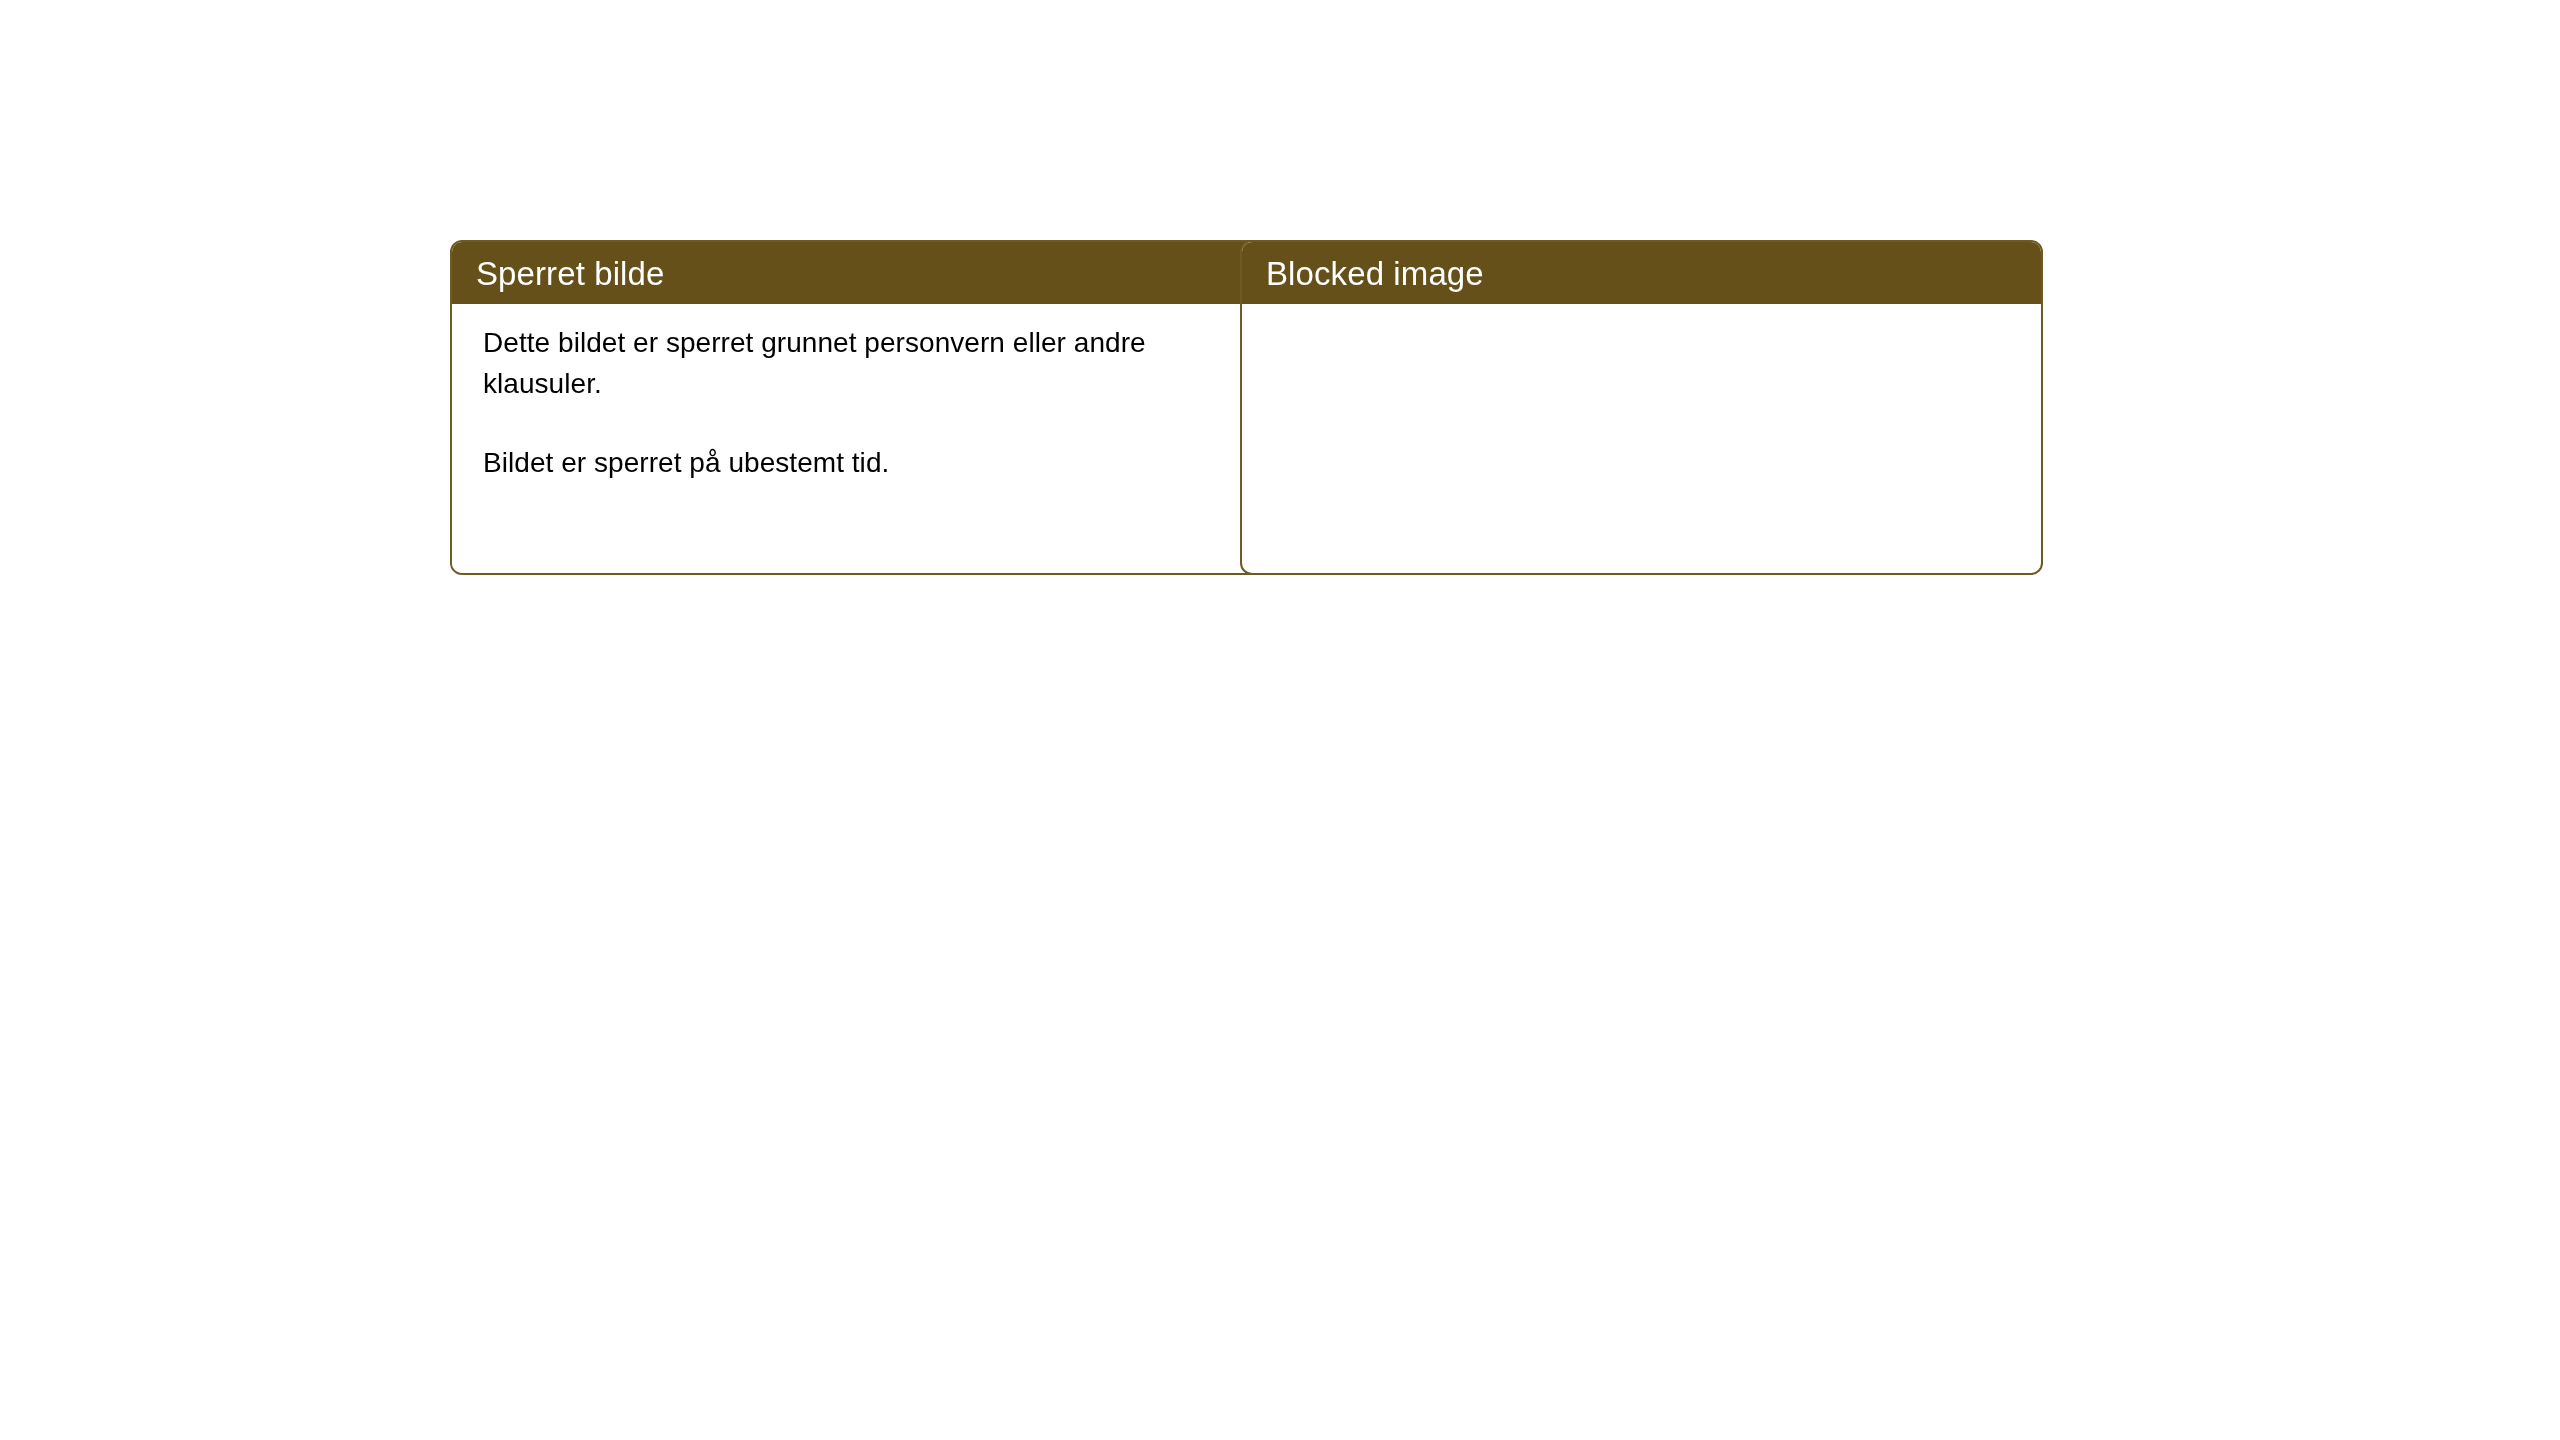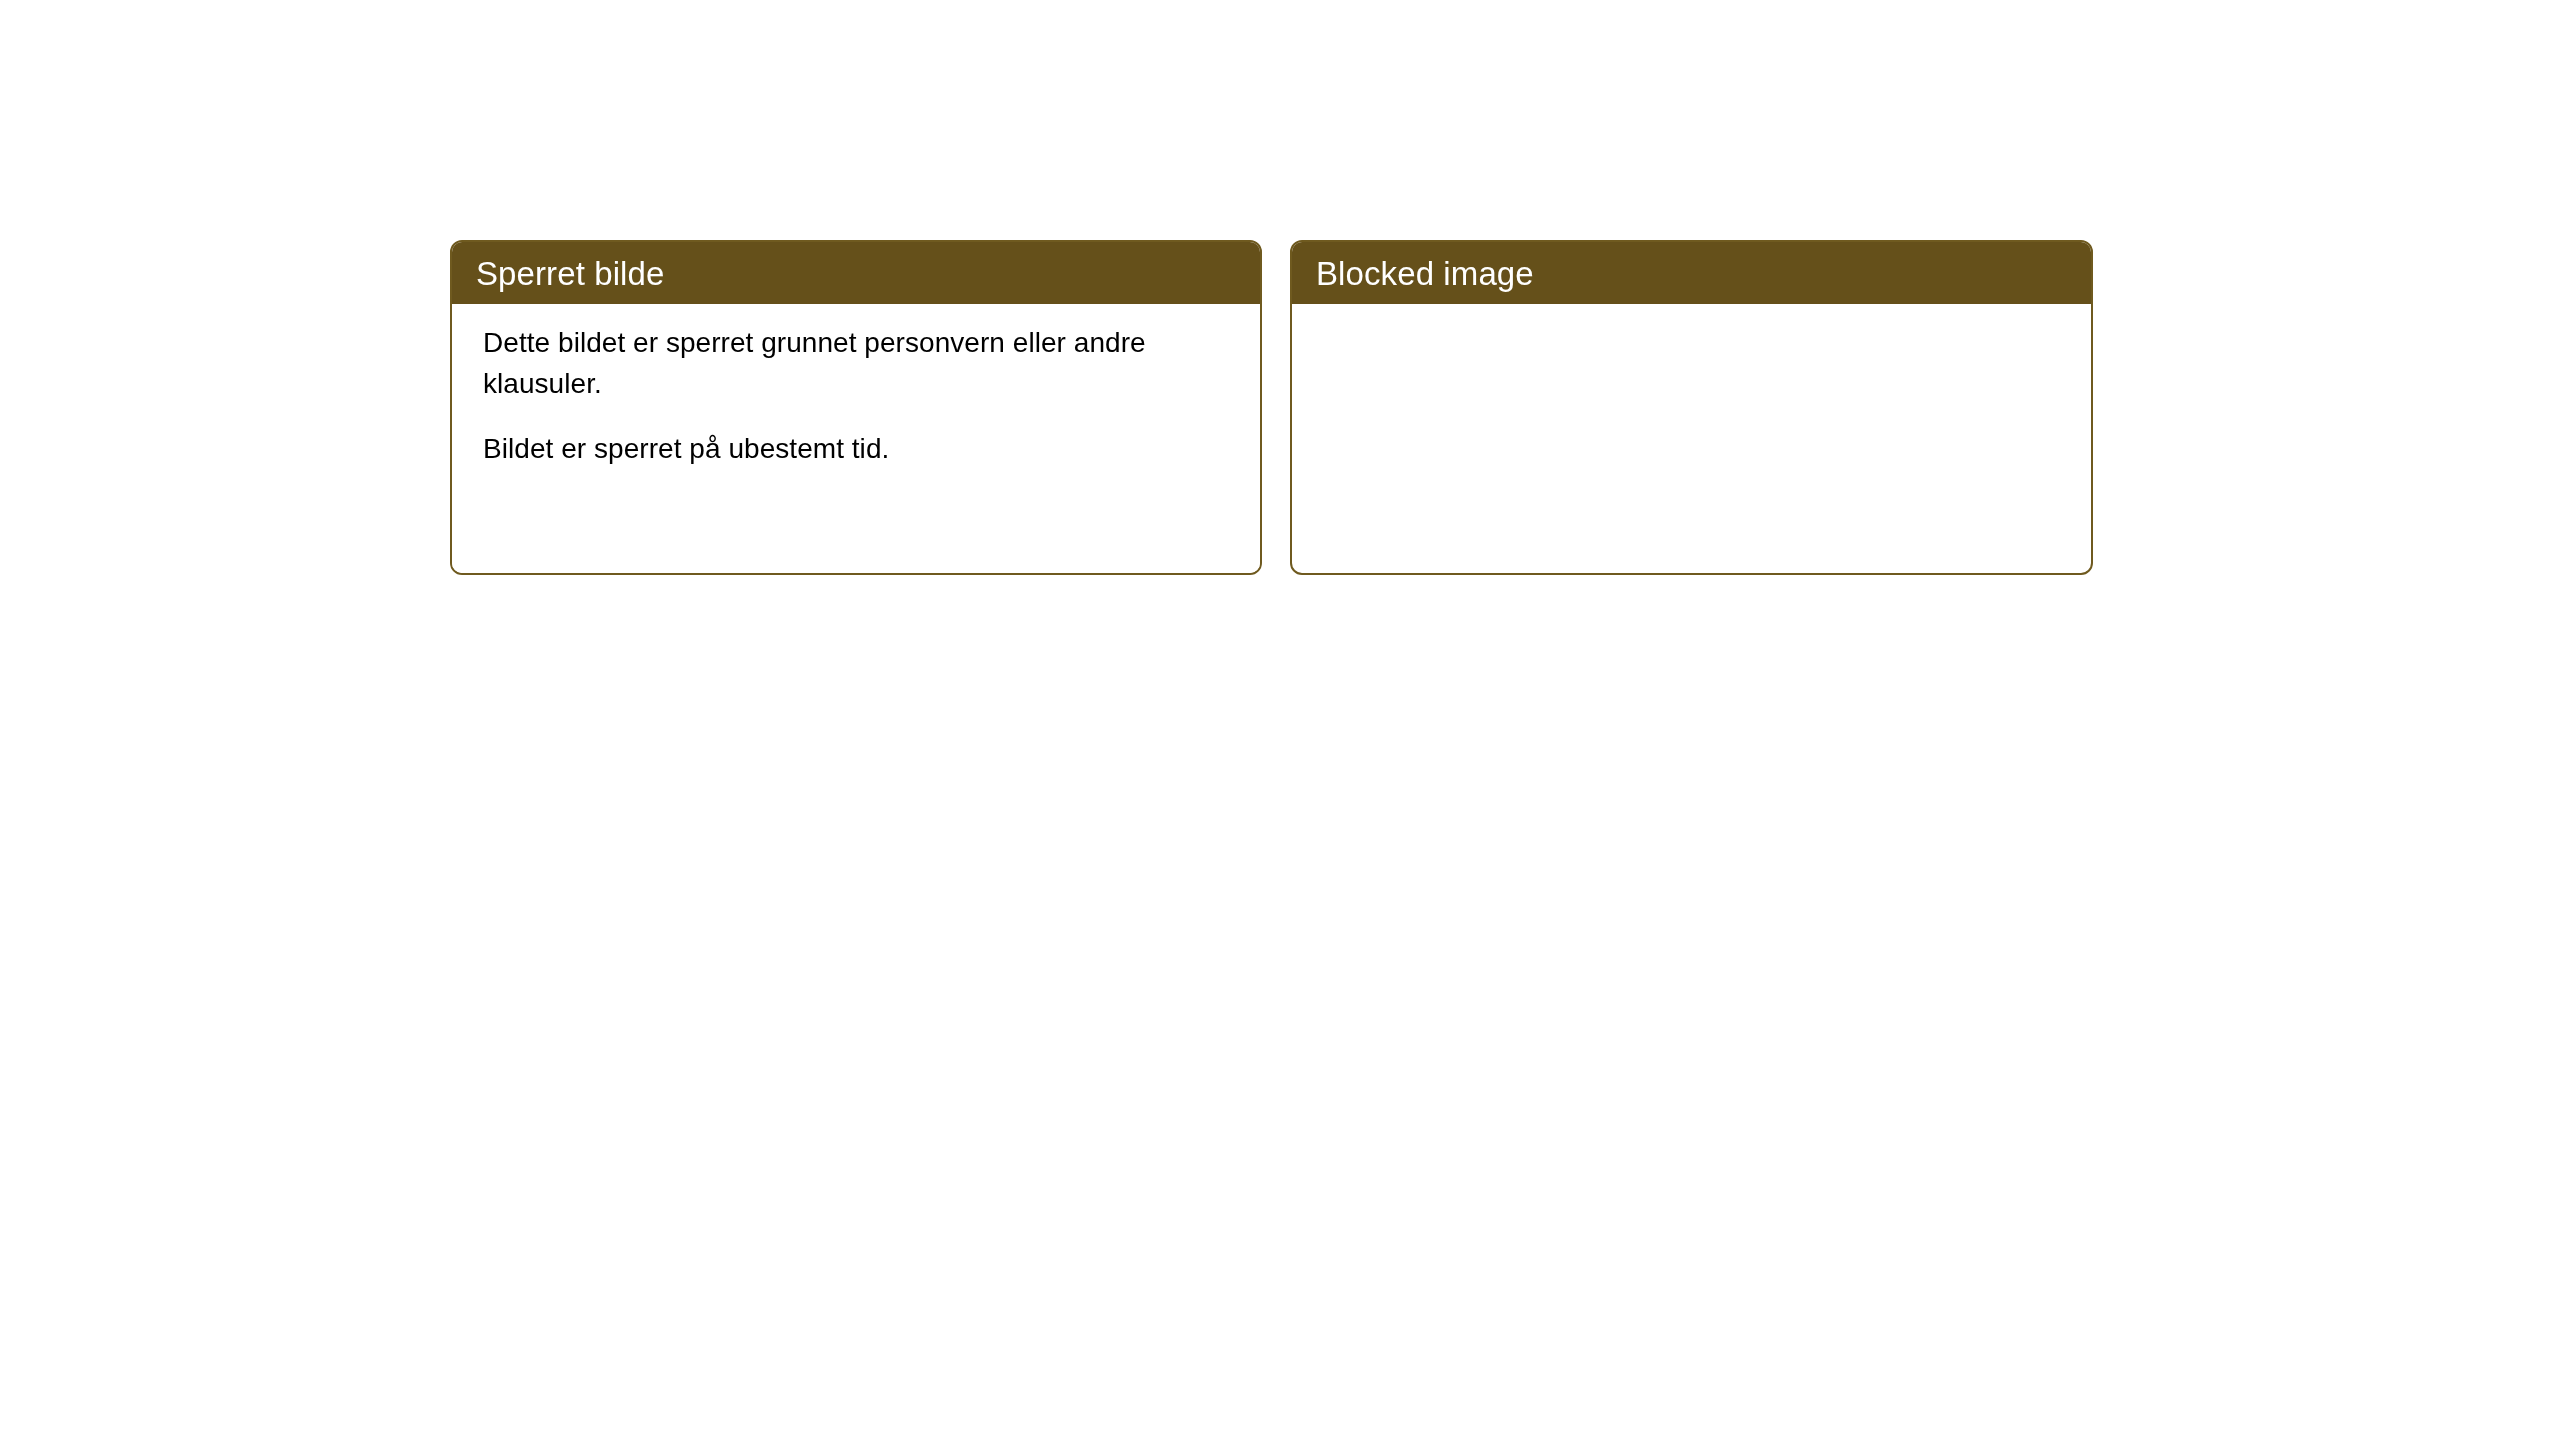--- a/index.html
+++ b/index.html
@@ -43,21 +43,21 @@
   }
 
   .notice-card.card-left {
     left: 450px;
     top: 240px;
     width: 812px;
     height: 335px;
   }
 
   .notice-card.card-right {
-    left: 1290px;
+    left: 1240px;
     top: 240px;
     width: 803px;
     height: 335px;
   }
 
   
   .notice-header {
     box-sizing: border-box;
     width: 100%;
     height: 62px;
@@ -89,21 +89,21 @@
     margin: 0;
     color: #000000;
     font-family: "Liberation Sans", sans-serif;
     font-size: 28px;
     font-weight: 400;
     line-height: 41px;
     letter-spacing: 0.05px;
   }
 
   .notice-paragraph.para-spaced {
-    margin-top: 24px;
+    margin-top: 38px;
   }
 </style>
 </head>
 <body>
 
 <div id="page-root">
   <div class="notice-stage">
 
     <section class="notice-card card-left">
       <header class="notice-header">

